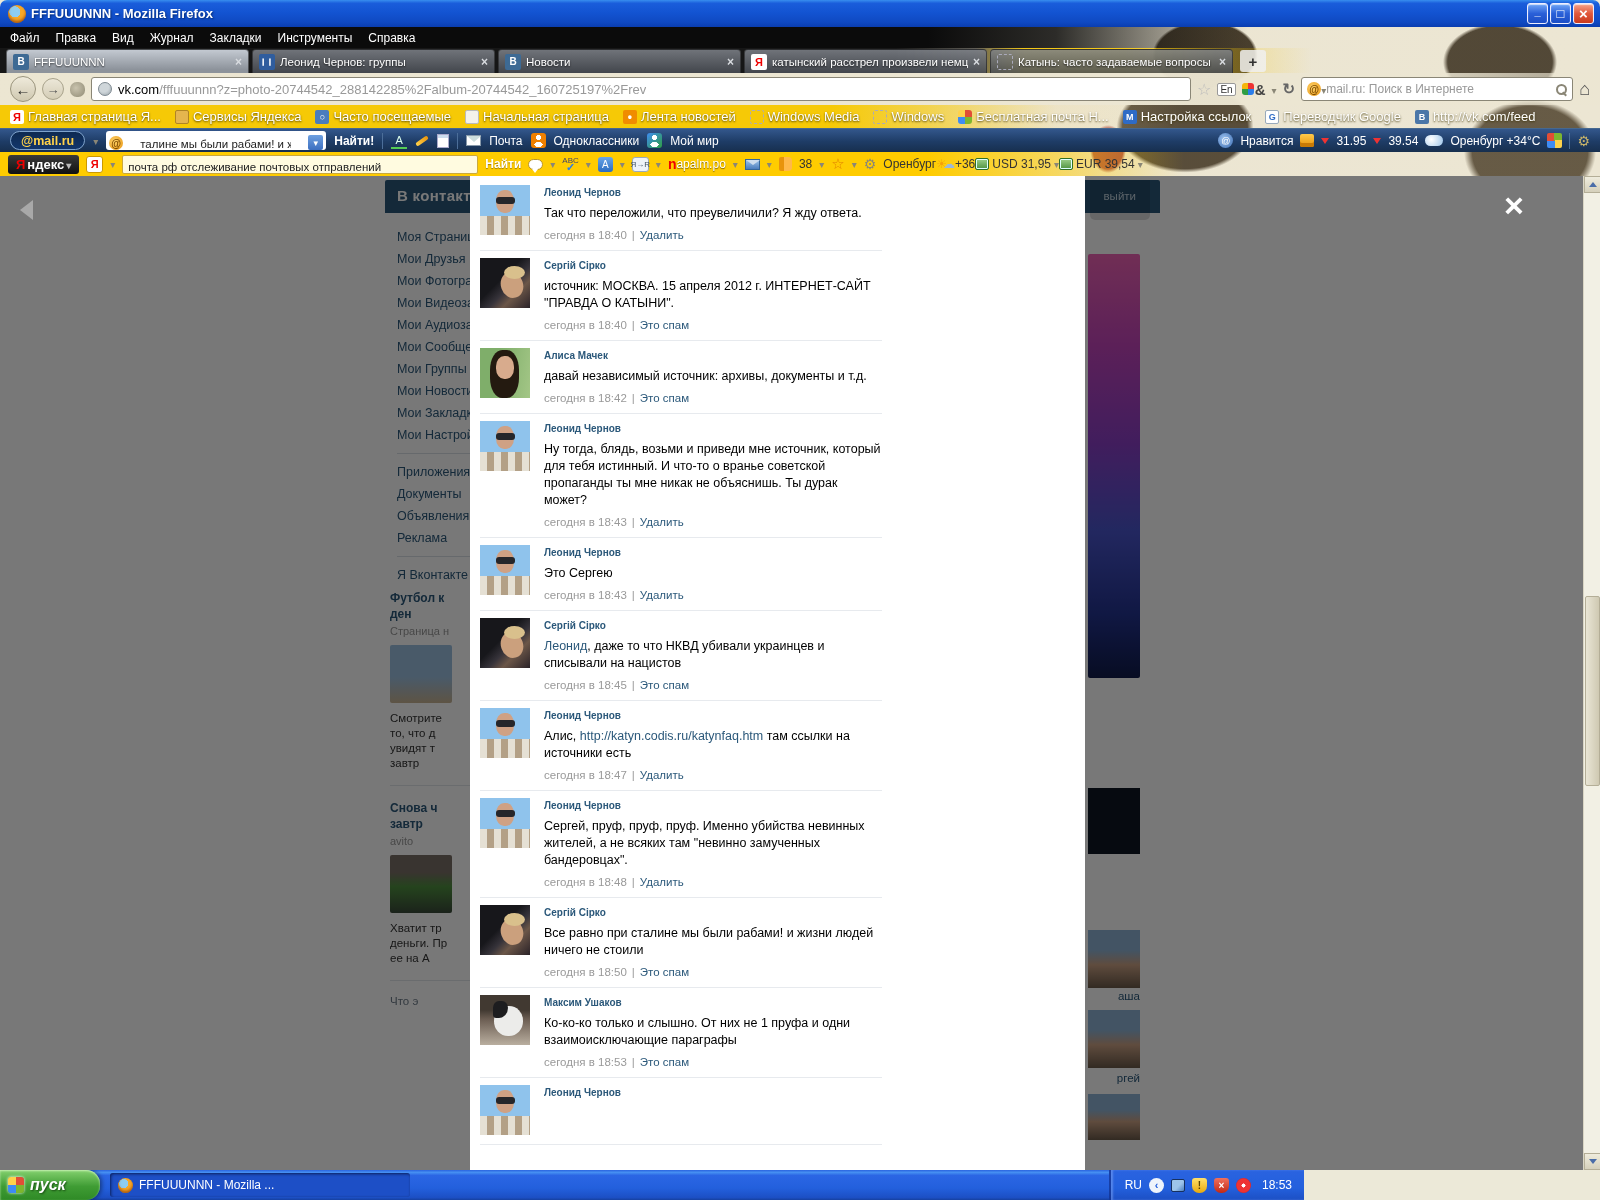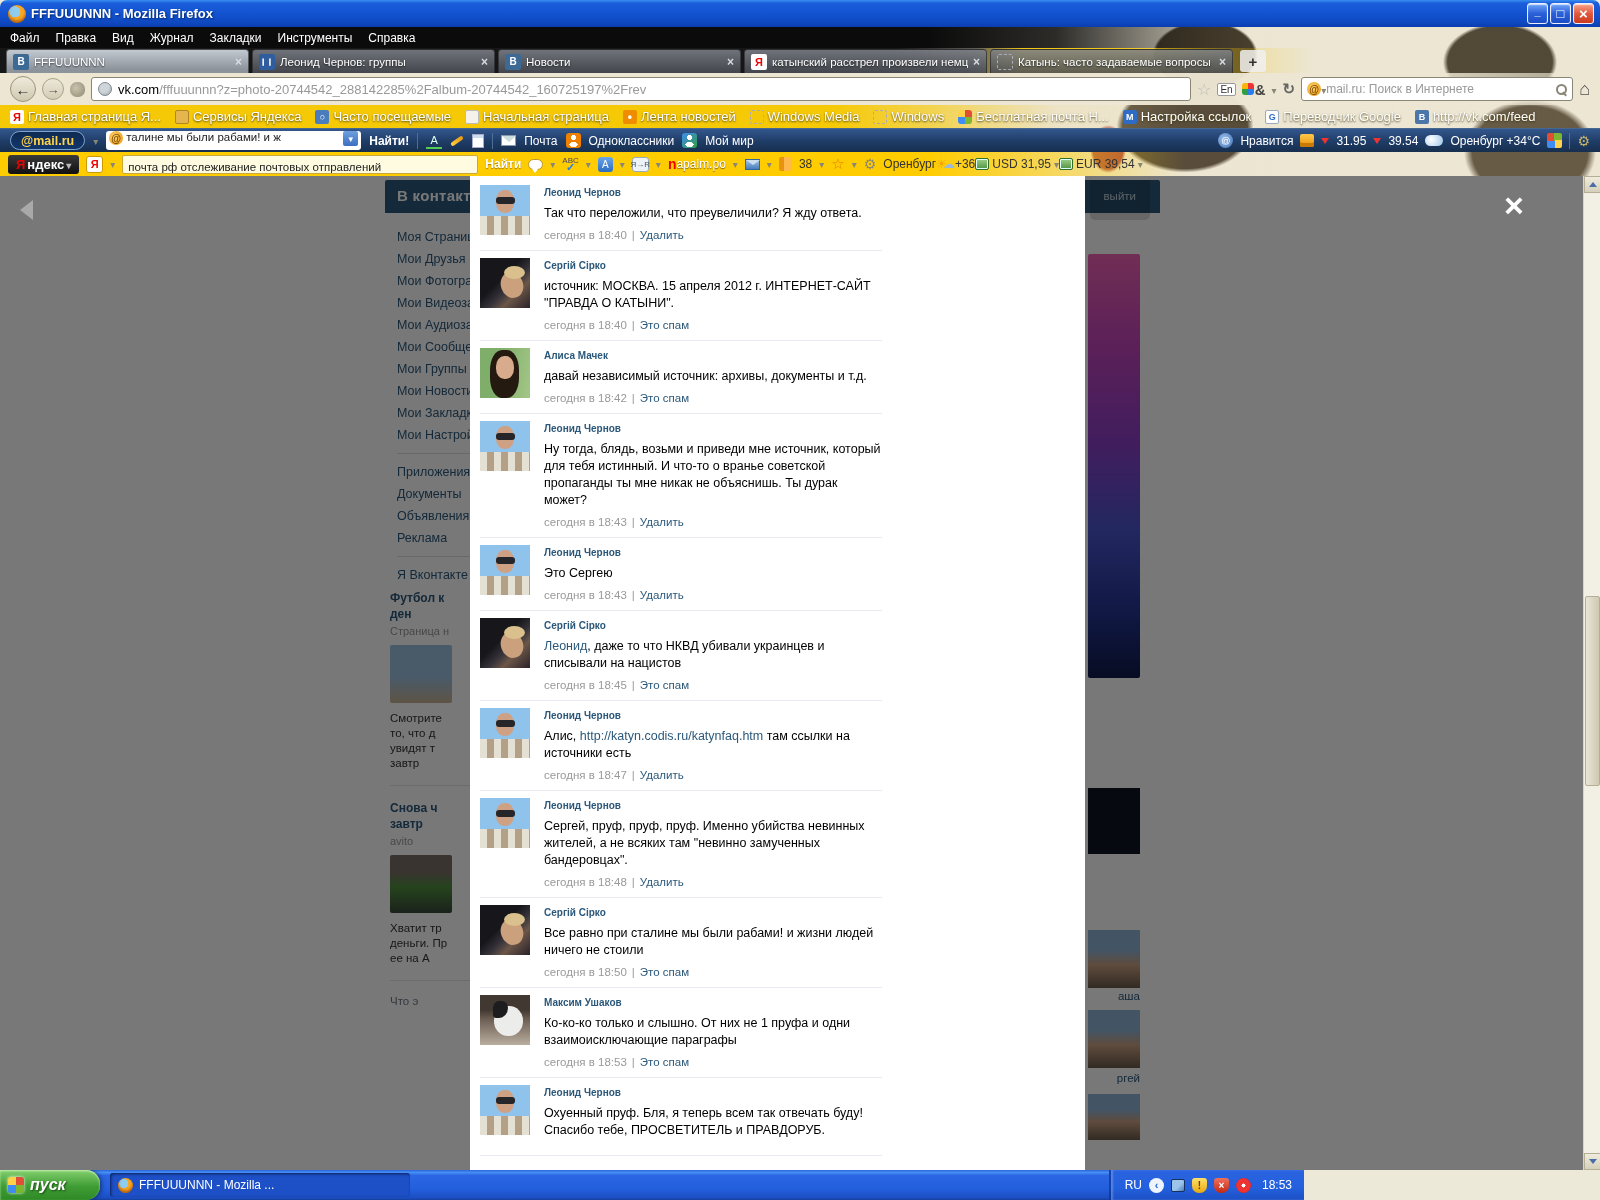--- a/index.html
+++ b/index.html
@@ -98,21 +98,21 @@
 .ic-win{background:conic-gradient(#e14e36 0 25%,#7db72f 0 50%,#3f8cf3 0 75%,#ffd24a 0 100%);border-radius:3px}
 .ic-m{background:#2e6bc6;color:#fff}.ic-m::before{content:"M"}
 .ic-gt{background:#fff;color:#2e6bc6;border:1px solid #9ab}.ic-gt::before{content:"G"}
 .ic-b{background:#4a76a8;color:#fff}.ic-b::before{content:"B"}
 
 
 .mailbar{position:absolute;left:0;top:101px;width:100%;height:24px;display:flex;align-items:center;gap:8px;padding:0 10px;
  background:linear-gradient(180deg,#33578c,#1e3c66 55%,#172f4e);border-top:1px solid #46688f;color:#fff;font-size:12px}
 .mail-logo{height:19px;padding:0 10px;border-radius:10px;border:1px solid #7fa3cc;display:flex;align-items:center;
  background:linear-gradient(180deg,#0e2a52,#12366b);font-weight:bold;font-size:12.5px;color:#ffd24a}
-.mail-q-wrap{width:255px;height:19px;background:#fff;border-radius:3px;display:flex;align-items:flex-start;padding:0 3px;gap:3px}
+.mail-q-wrap{width:220px;height:19px;background:#fff;border-radius:3px;display:flex;align-items:flex-end;padding:0 3px;gap:17px}
 .mail-q-wrap input{flex:1;border:none;outline:none;font-size:11.5px;color:#222;min-width:0;font-family:"Liberation Sans",sans-serif}
 .mail-dd{width:15px;height:15px;border-radius:2px;background:linear-gradient(180deg,#6ea0e0,#3c6fc0);display:flex;align-items:center;justify-content:center}
 .mail-dd::before{content:"▾";font-size:9px;color:#fff}
 .mail-find{font-weight:bold;color:#fff}
 .vsep{width:1px;height:16px;background:#4c6e99}
 .hl-ico{width:16px;height:16px;color:#cfe;display:flex;align-items:center;justify-content:center;font-size:11px;border-bottom:2px solid #5c5;color:#dfe}
 .hl-ico::before{content:"A"}
 .pen-ico{width:14px;height:4px;background:linear-gradient(90deg,#ffd24a,#e8930c);transform:rotate(-35deg);border-radius:2px}
 .doc-ico{width:12px;height:14px;background:#fff;border:1px solid #aac;box-shadow:inset 0 3px 0 #cde}
 .env-ico{width:15px;height:11px;background:#fff;border:1px solid #89a;position:relative}
@@ -691,21 +691,20 @@
       </div>
     </div>
   </div>
 
   <div class="comment">
     <div class="avatar av-leonid">
               <i class="detail"></i>
             </div>
     <div class="cbody">
       <div class="cname">Леонид Чернов</div>
-      <div class="ctext"><span>Охуенный пруф. Бля, я теперь всем так отвечать буду! Спасибо тебе, ПРОСВЕТИТЕЛЬ и ПРАВДОРУБ.</span><span class="clink"></span><span></span></div>
 
     </div>
   </div>
 </div>
     </div>
 
     <div class="nav-arrow"></div>
     <div class="close-x"></div>
 
     <div class="scrollbar">

